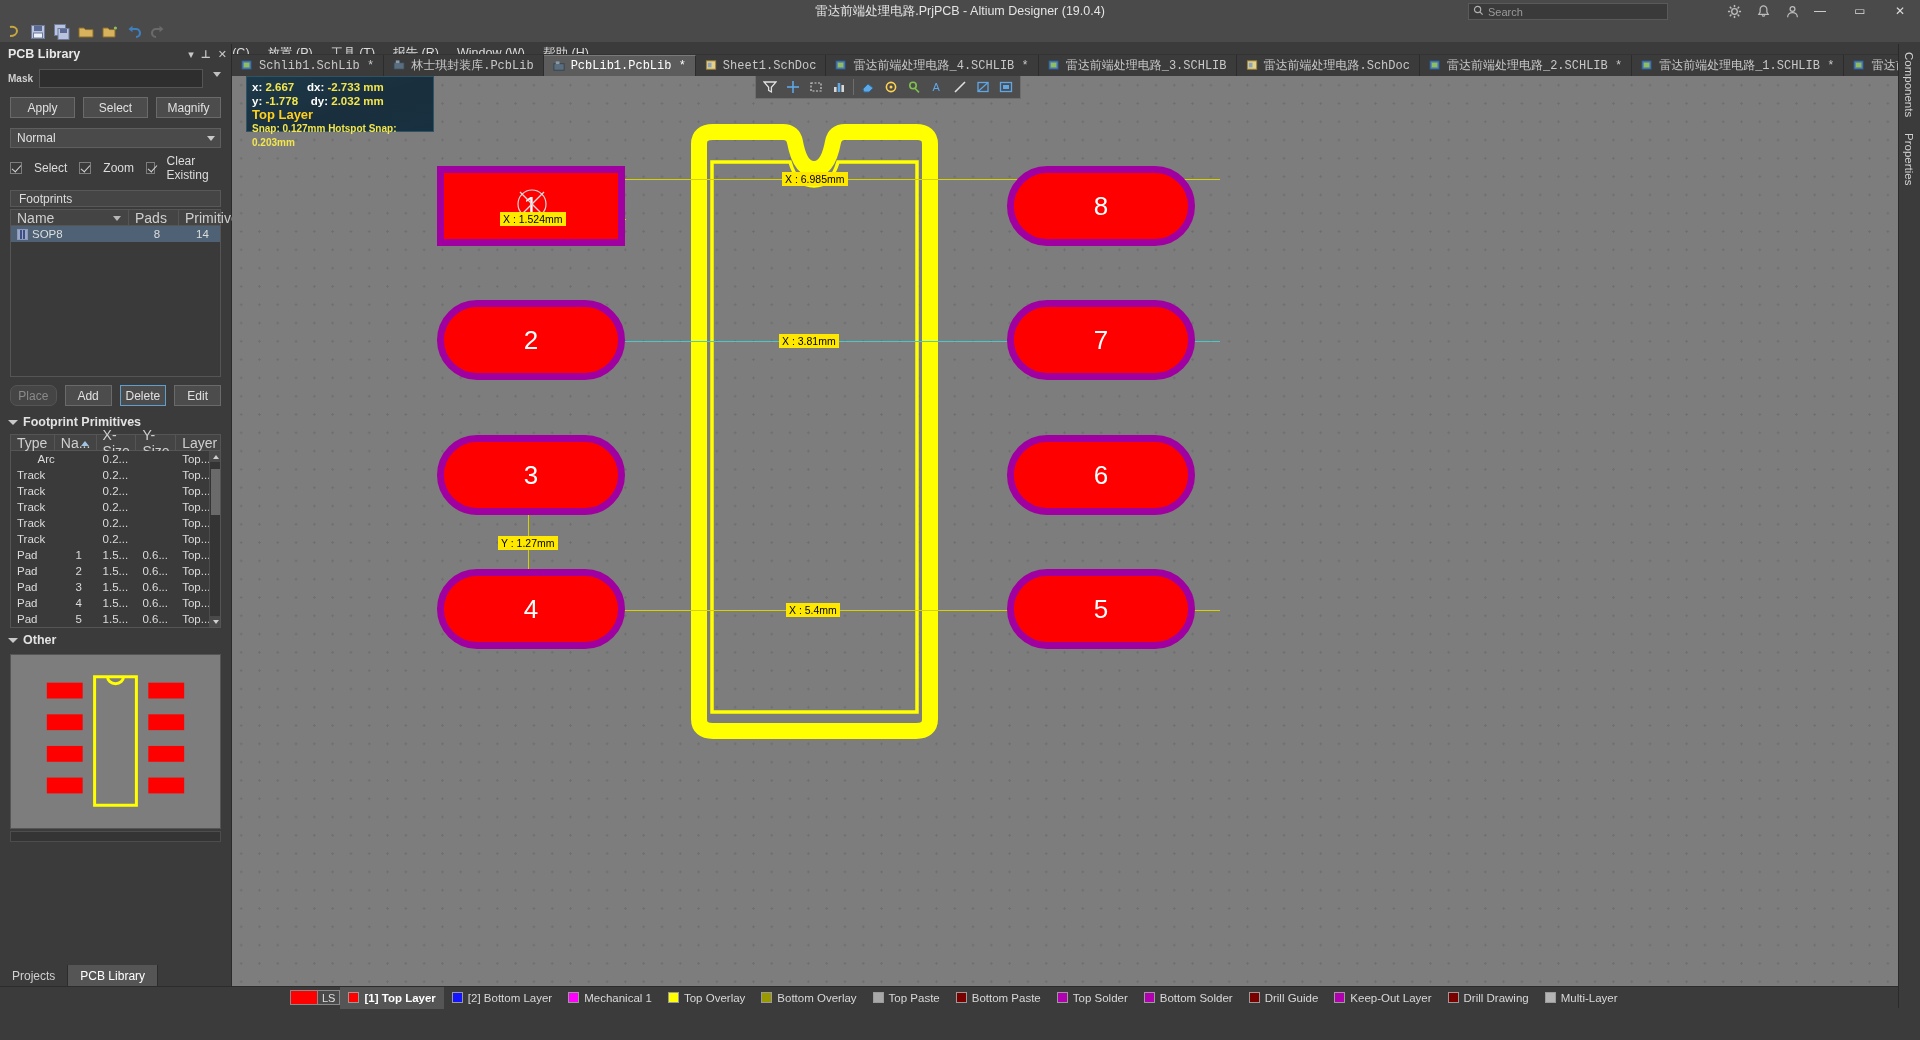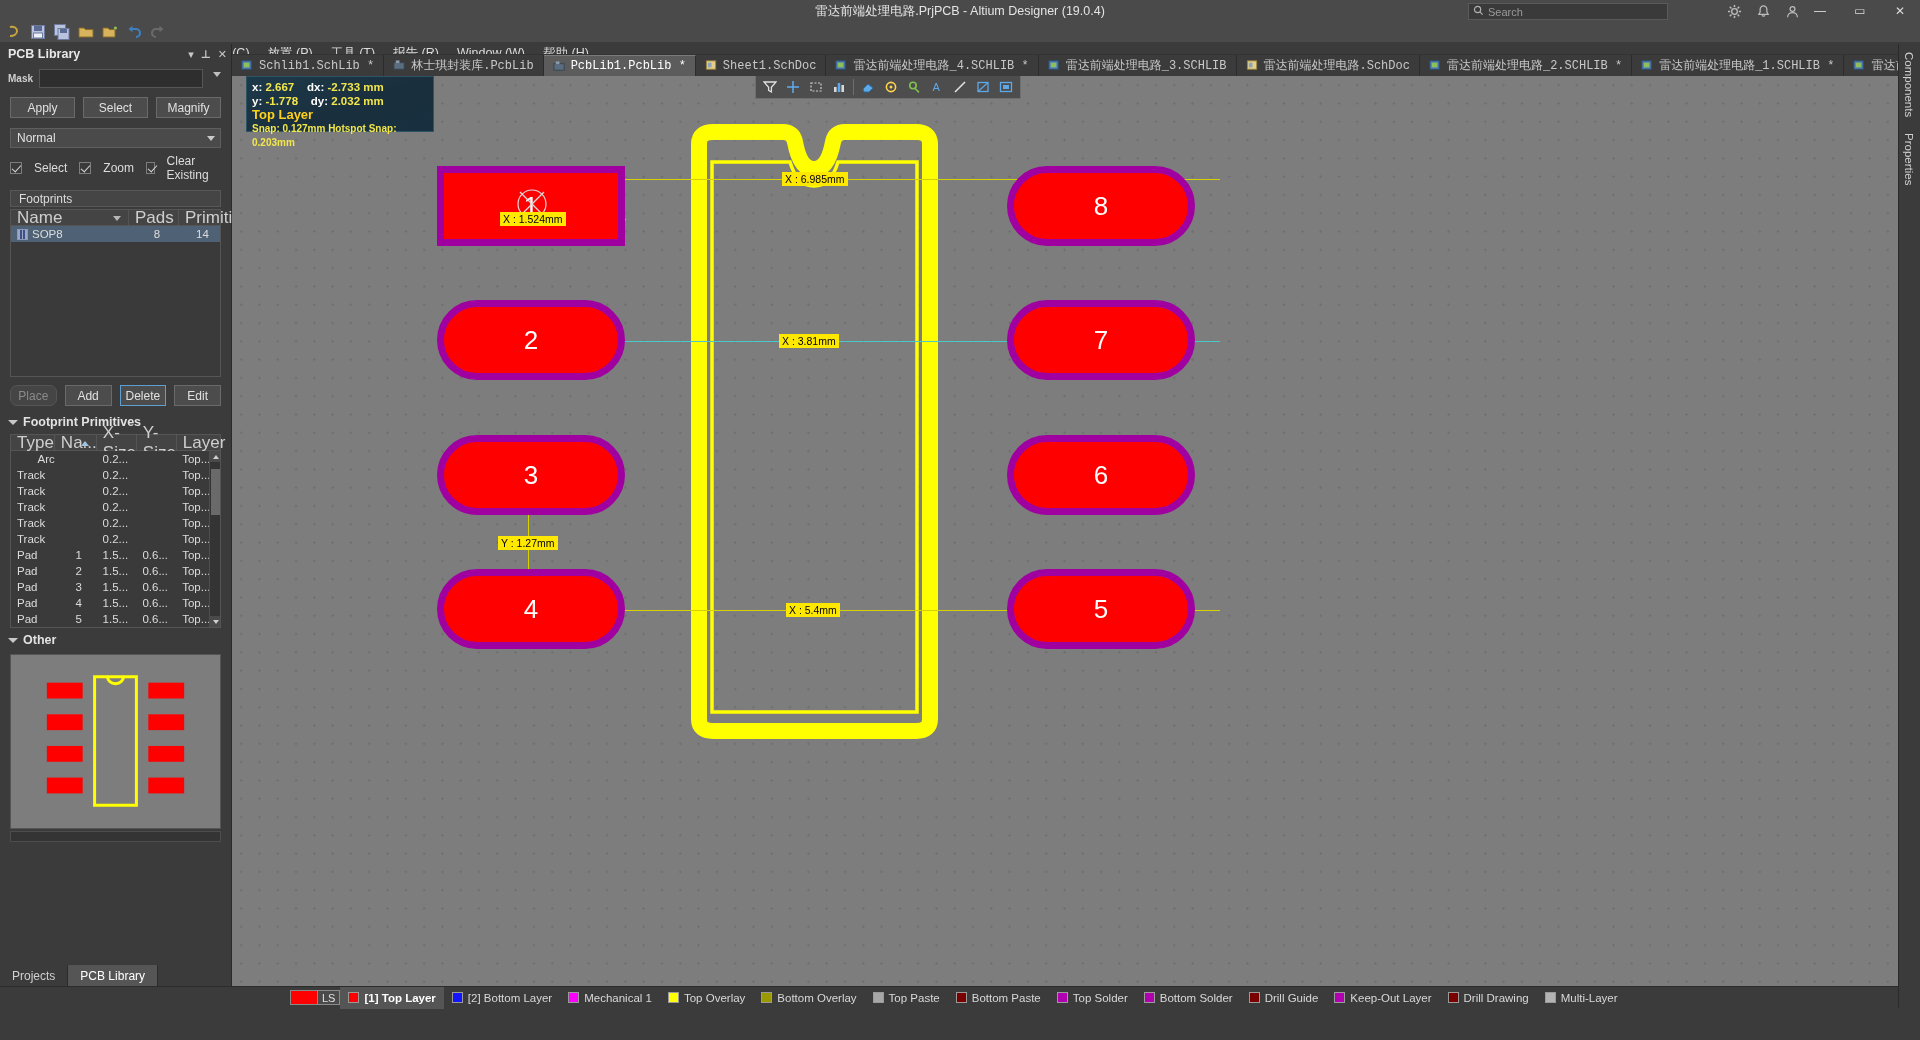--- a/index.html
+++ b/index.html
@@ -135,21 +135,21 @@
   }
   .chklabel { font-size: 12px; color: #dcdcdc; }
 
   .grp-title {
     margin: 4px 10px 0 10px; height: 17px; background: #454545; border: 1px solid #585858;
     display: flex; align-items: center; padding-left: 8px; font-size: 12px; color: #dcdcdc;
   }
   .tbl-wrap { margin: 2px 10px 0 10px; border: 1px solid #555; background: #3a3a3a; }
   .tbl-head { display: flex; height: 16px; background: #444; border-bottom: 1px solid #555; }
   .tbl-head .th {
-    font-size: 17px; color: #cfcfcf; display: flex; align-items: center;
+    font-size: 14px; color: #cfcfcf; display: flex; align-items: center;
     padding-left: 6px; border-right: 1px solid #555; position: relative;
   }
   .tbl-head .th .sortarr {
     position: absolute; right: 7px; top: 6px; width: 0; height: 0;
     border-left: 4px solid transparent; border-right: 4px solid transparent;
   }
   .sortarr.down { border-top: 5px solid #b6b6b6; }
   .sortarr.up { border-bottom: 5px solid #9fc3e0; }
   .tbl-row { display: flex; height: 16px; align-items: center; font-size: 11.5px; color: #dcdcdc; }
   .tbl-row.sel { background: #4f6275; }

